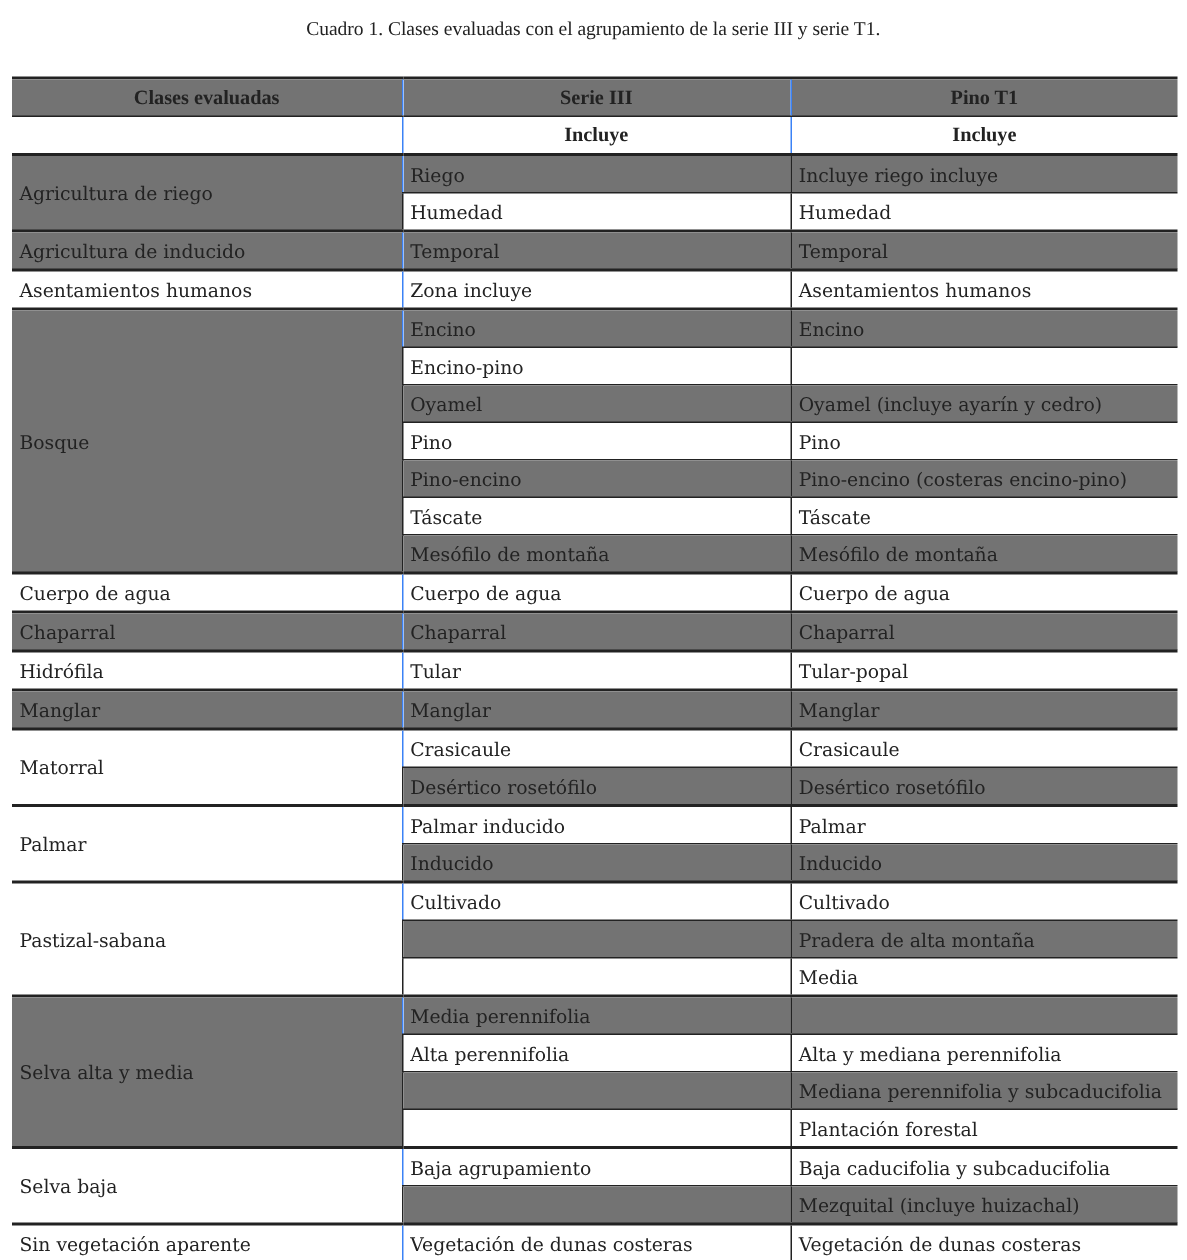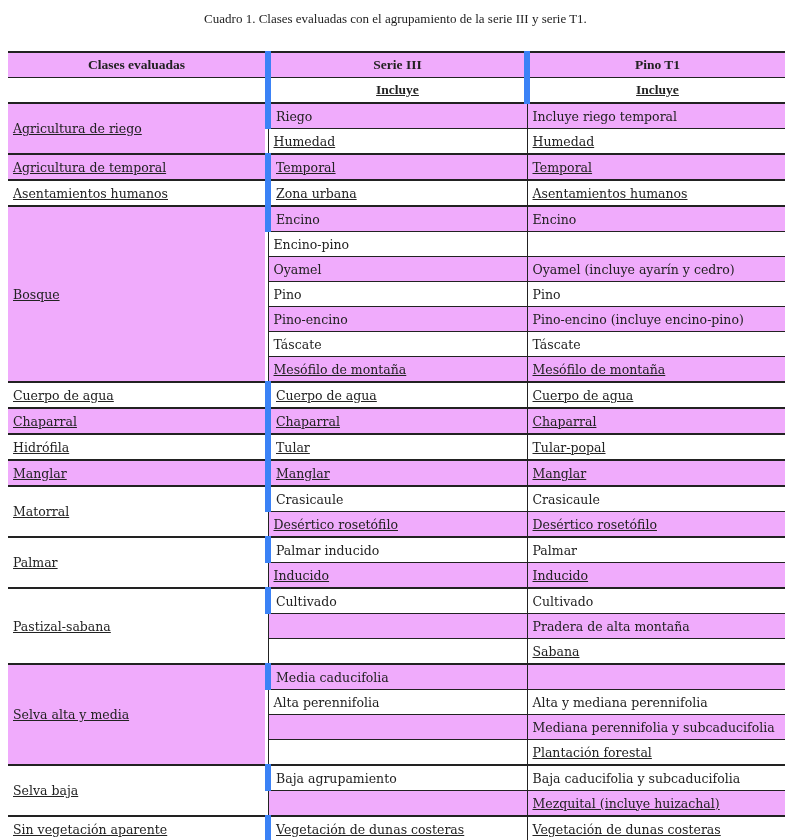--- a/index.html
+++ b/index.html
@@ -2,25 +2,25 @@
 <html><head>
 <meta charset="utf-8">
 <style>
   html, body { margin:0; padding:0; background:#fff; }
   body { width:791px; height:840px; position:relative; font-family:"DejaVu Serif", serif; color:#222; }
   .caption { position:absolute; top:11px; left:0; width:791px; text-align:center; font-size:13px; font-family:"Liberation Serif", serif; }
   table { position:absolute; top:51px; left:8px; width:777px; border-collapse:collapse; table-layout:fixed; font-size:12.5px; font-family:"DejaVu Serif", serif; }
   col.c1 { width:260px; } col.c2 { width:259px; } col.c3 { width:258px; }
   th, td { height:24px; padding:0 5px; border-bottom:1px solid #222; vertical-align:middle; white-space:nowrap; overflow:hidden; }
   th { font-weight:bold; text-align:center; font-family:"Liberation Serif", serif; font-size:13.5px; }
-  td + td, th + th, td[rowspan] + td { border-left:6px solid #3b82f6; }
+  td + td, th + th, td[rowspan] + td { border-left:1px solid #3b82f6; }
   td.sub { border-left:1px solid #222;margin-left:24px; }
   tr.top th { border-top:2px solid #222; }
-  .g { background:#f0abfc; }
-  .thick { border-bottom:2px solid #222;text-decoration:underline; }
+  .g { background:#737373; }
+  .thick { border-bottom:2px solid #222; }
 </style>
 </head>
 <body>
 
 <div class="caption">Cuadro 1. Clases evaluadas con el agrupamiento de la serie III y serie T1.</div>
 
 <table>
   <colgroup>
       <col class="c1">
       <col class="c2">
@@ -35,34 +35,34 @@
     <tr>
       <th class="thick"></th>
       <th class="thick">Incluye</th>
       <th class="thick">Incluye</th>
     </tr>
   </thead>
   <tbody id="tbody">
       <tr>
         <td rowspan="2" class="g thick">Agricultura de riego</td>
         <td class="sub g">Riego</td>
-        <td class="sub g">Incluye riego temporal</td>
+        <td class="sub g">Incluye riego incluye</td>
       </tr>
       <tr>
         <td class="sub thick">Humedad</td>
         <td class="sub thick">Humedad</td>
       </tr>
       <tr>
-        <td rowspan="1" class="g thick">Agricultura de temporal</td>
+        <td rowspan="1" class="g thick">Agricultura de inducido</td>
         <td class="sub g thick">Temporal</td>
         <td class="sub g thick">Temporal</td>
       </tr>
       <tr>
         <td rowspan="1" class="thick">Asentamientos humanos</td>
-        <td class="sub thick">Zona urbana</td>
+        <td class="sub thick">Zona incluye</td>
         <td class="sub thick">Asentamientos humanos</td>
       </tr>
       <tr>
         <td rowspan="7" class="g thick">Bosque</td>
         <td class="sub g">Encino</td>
         <td class="sub g">Encino</td>
       </tr>
       <tr>
         <td class="sub">Encino-pino</td>
         <td class="sub"></td>
@@ -70,21 +70,21 @@
       <tr>
         <td class="sub g">Oyamel</td>
         <td class="sub g">Oyamel (incluye ayarín y cedro)</td>
       </tr>
       <tr>
         <td class="sub">Pino</td>
         <td class="sub">Pino</td>
       </tr>
       <tr>
         <td class="sub g">Pino-encino</td>
-        <td class="sub g">Pino-encino (incluye encino-pino)</td>
+        <td class="sub g">Pino-encino (costeras encino-pino)</td>
       </tr>
       <tr>
         <td class="sub">Táscate</td>
         <td class="sub">Táscate</td>
       </tr>
       <tr>
         <td class="sub g thick">Mesófilo de montaña</td>
         <td class="sub g thick">Mesófilo de montaña</td>
       </tr>
       <tr>
@@ -129,25 +129,25 @@
         <td rowspan="3" class="thick">Pastizal-sabana</td>
         <td class="sub">Cultivado</td>
         <td class="sub">Cultivado</td>
       </tr>
       <tr>
         <td class="sub g"></td>
         <td class="sub g">Pradera de alta montaña</td>
       </tr>
       <tr>
         <td class="sub thick"></td>
-        <td class="sub thick">Sabana</td>
+        <td class="sub thick">Media</td>
       </tr>
       <tr>
         <td rowspan="4" class="g thick">Selva alta y media</td>
-        <td class="sub g">Media caducifolia</td>
+        <td class="sub g">Media perennifolia</td>
         <td class="sub g"></td>
       </tr>
       <tr>
         <td class="sub">Alta perennifolia</td>
         <td class="sub">Alta y mediana perennifolia</td>
       </tr>
       <tr>
         <td class="sub g"></td>
         <td class="sub g">Mediana perennifolia y subcaducifolia</td>
       </tr>

